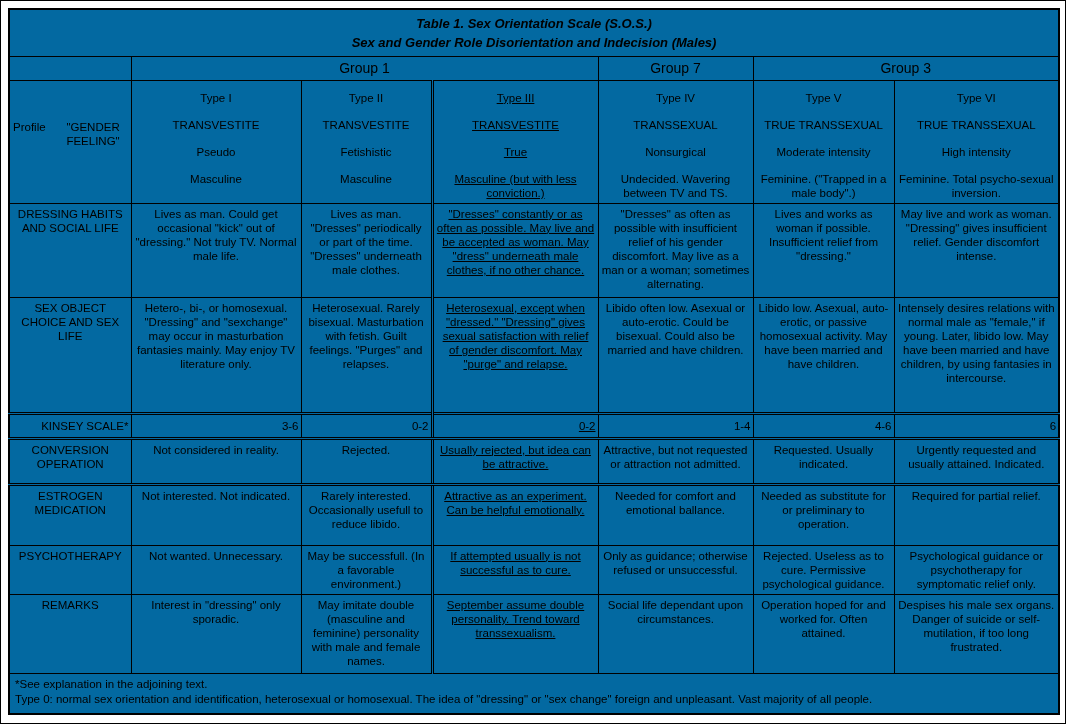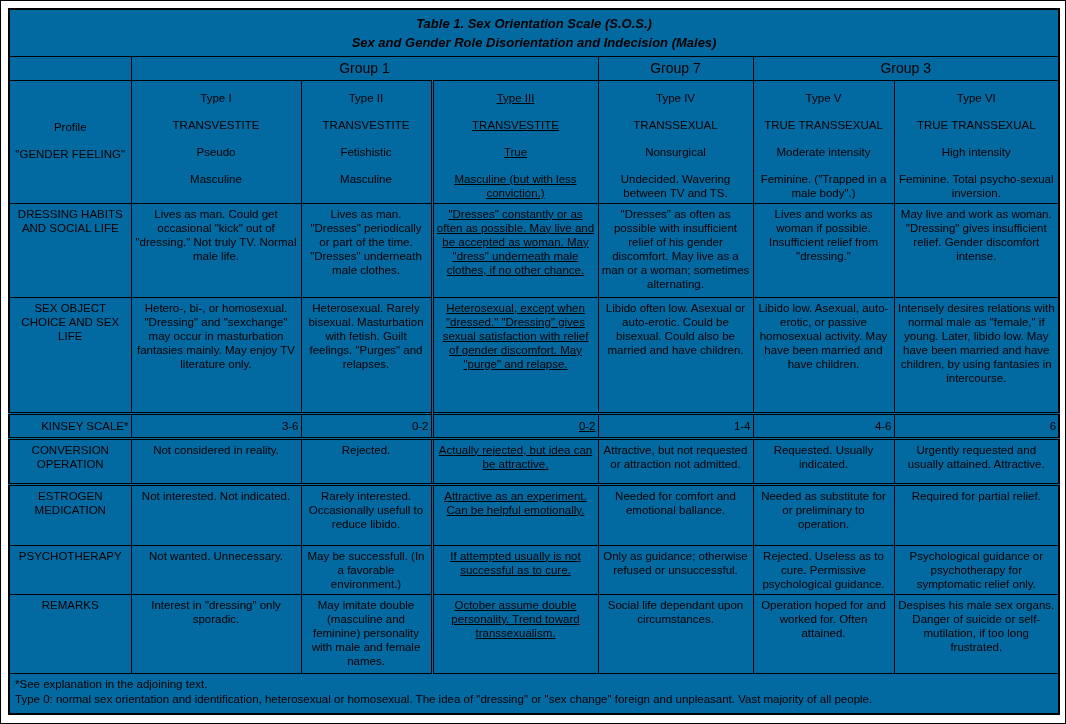--- a/index.html
+++ b/index.html
@@ -58,21 +58,21 @@
     line-height: 1.45;
   }
   .pstack {
     display: flex;
     flex-direction: column;
     gap: 13px;
     padding-top: 7px;
   }
   .lstack {
     display: flex;
-    flex-direction: column;
+    flex-direction: row;
     gap: 13px;
     padding-top: 36px;
   }
   .footer-line { line-height: 1.35; }
 </style>
 </head>
 <body>
 
 <div class="page">
   <table class="sos">
@@ -185,24 +185,24 @@
       <td class="dbl-left">0-2</td>
       <td>1-4</td>
       <td>4-6</td>
       <td>6</td>
     </tr>
 
     <tr class="conversion-row">
       <td>CONVERSION OPERATION</td>
       <td>Not considered in reality.</td>
       <td>Rejected.</td>
-      <td class="dbl-left">Actually rejected, but idea can be attractive.</td>
+      <td class="dbl-left">Usually rejected, but idea can be attractive.</td>
       <td>Attractive, but not requested or attraction not admitted.</td>
       <td>Requested. Usually indicated.</td>
-      <td>Urgently requested and usually attained. Attractive.</td>
+      <td>Urgently requested and usually attained. Indicated.</td>
     </tr>
 
     <tr class="estrogen-row">
       <td>ESTROGEN MEDICATION</td>
       <td>Not interested. Not indicated.</td>
       <td>Rarely interested. Occasionally usefull to reduce libido.</td>
       <td class="dbl-left">Attractive as an experiment. Can be helpful emotionally.</td>
       <td>Needed for comfort and emotional ballance.</td>
       <td>Needed as substitute for or preliminary to operation.</td>
       <td>Required for partial relief.</td>
@@ -215,21 +215,21 @@
       <td class="dbl-left">If attempted usually is not successful as to cure.</td>
       <td>Only as guidance; otherwise refused or unsuccessful.</td>
       <td>Rejected. Useless as to cure. Permissive psychological guidance.</td>
       <td>Psychological guidance or psychotherapy for symptomatic relief only.</td>
     </tr>
 
     <tr class="remarks-row">
       <td>REMARKS</td>
       <td>Interest in "dressing" only sporadic.</td>
       <td>May imitate double (masculine and feminine) personality with male and female names.</td>
-      <td class="dbl-left">October assume double personality. Trend toward transsexualism.</td>
+      <td class="dbl-left">September assume double personality. Trend toward transsexualism.</td>
       <td>Social life dependant upon circumstances.</td>
       <td>Operation hoped for and worked for. Often attained.</td>
       <td>Despises his male sex organs. Danger of suicide or self-mutilation, if too long frustrated.</td>
     </tr>
 
     <tr class="footer-row">
       <td colspan="7">
         <div class="footer-line">*See explanation in the adjoining text.</div>
         <div class="footer-line">Type 0: normal sex orientation and identification, heterosexual or homosexual. The idea of "dressing" or "sex change" foreign and unpleasant. Vast majority of all people.</div>
       </td>

